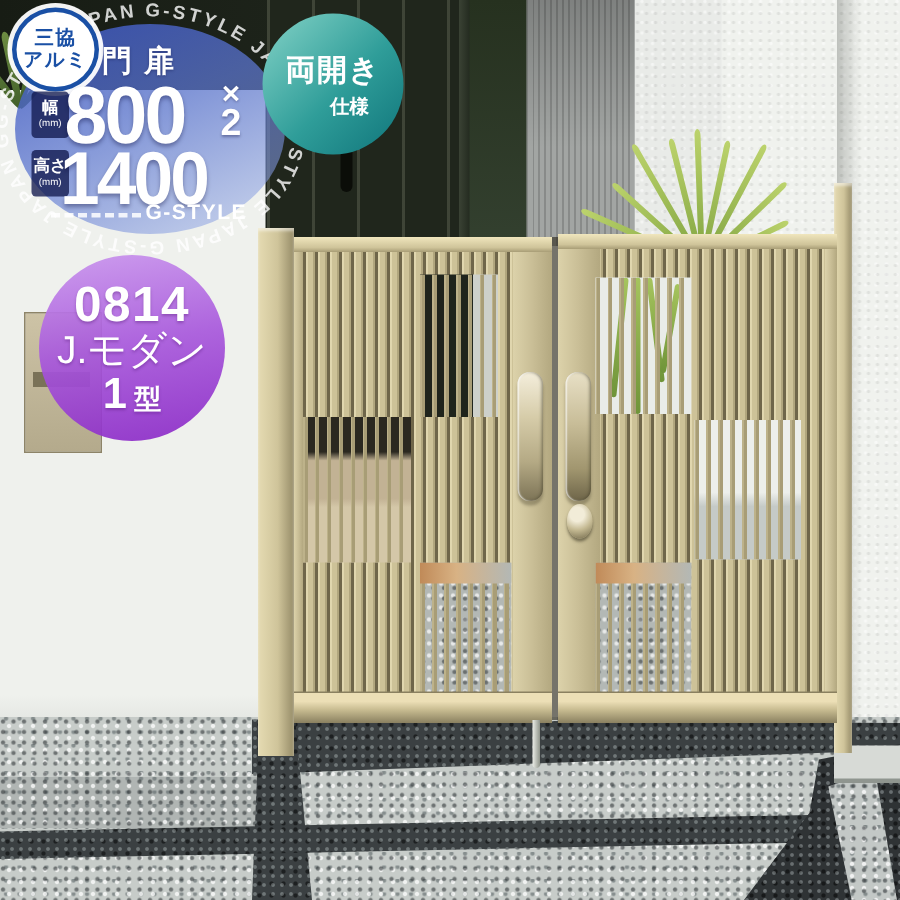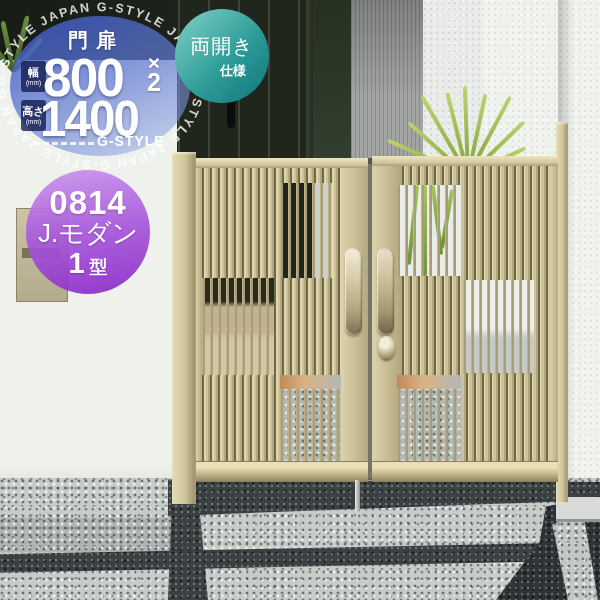--- a/index.html
+++ b/index.html
@@ -130,21 +130,21 @@
   .w-value{left:43px;top:50px;font-size:54px;}
   .h-value{left:40px;top:94px;font-size:50px;}
   .w-mult{left:147px;top:54px;display:flex;flex-direction:column;align-items:center;color:#fff;font-weight:bold;line-height:.85;text-shadow:0 1px 2px rgba(0,0,50,.35);}
   .w-mult .times{font-size:21px;}
   .w-mult .count{font-size:25px;}
   .dash-line{left:34px;top:142px;width:60px;border-top:3px dashed rgba(255,255,255,.85);}
   .txt-gstyle{left:97px;top:133px;color:#fff;font-weight:bold;font-size:14px;letter-spacing:1px;}
   .badge-teal{left:175px;top:9px;width:94px;height:94px;border-radius:50%;
     background:linear-gradient(135deg,#84d3c7 0%,#2f9d99 55%,#0f747a 100%);
     display:flex;flex-direction:column;align-items:center;justify-content:center;color:#fff;}
-  .badge-teal .t1{font-size:20px;font-weight:400;letter-spacing:1px;}
+  .badge-teal .t1{font-size:20px;font-weight:700;letter-spacing:1px;}
   .badge-teal .t2{font-size:23px;font-weight:600;letter-spacing:5px;margin-top:2px;}
   .badge-teal .t3{font-size:13px;font-weight:600;margin-top:2px;margin-left:22px;}
   .badge-purple{left:26px;top:170px;width:124px;height:124px;border-radius:50%;
     background:linear-gradient(170deg,rgba(203,152,238,.94) 0%,rgba(168,88,220,.92) 48%,rgba(138,40,198,.92) 100%);
     display:flex;flex-direction:column;align-items:center;justify-content:center;color:#fff;text-shadow:0 1px 2px rgba(60,0,90,.3);}
   .badge-purple .code{font-size:33px;font-weight:bold;letter-spacing:1px;line-height:1;}
   .badge-purple .name{font-size:26px;font-weight:400;line-height:1.15;}
   .badge-purple .typ{display:flex;align-items:baseline;line-height:1;}
   .badge-purple .typ-n{font-size:29px;font-weight:bold;}
   .badge-purple .typ-s{font-size:18px;font-weight:600;margin-left:5px;}
@@ -243,20 +243,24 @@
   <div class="abs knob"></div>
   <div class="abs drop-rod"></div>
 
   <div class="abs badge-blue"></div>
   <svg class="abs ring-svg" viewBox="0 0 600 600">
     <defs>
         <path id="ringPath" d="M 5 86 a 95 75 0 1 1 190 0 a 95 75 0 1 1 -190 0"></path>
       </defs>
     <text><textPath href="#ringPath">G-STYLE JAPAN   G-STYLE JAPAN   G-STYLE JAPAN   G-STYLE JAPAN   G-STYLE JAPAN   G-STYLE JAPAN   G-STYLE JAPAN</textPath></text>
   </svg>
+  <div class="abs badge-sankyo">
+    <span>三協</span>
+    <span>アルミ</span>
+  </div>
   <div class="abs txt-montobira">門扉</div>
   <div class="abs spec-unit-badge w-badge">
     <span class="kanji">幅</span>
     <span class="unit">(mm)</span>
   </div>
   <div class="abs big-num w-value">800</div>
   <div class="abs w-mult">
     <span class="times">×</span>
     <span class="count">2</span>
   </div>

